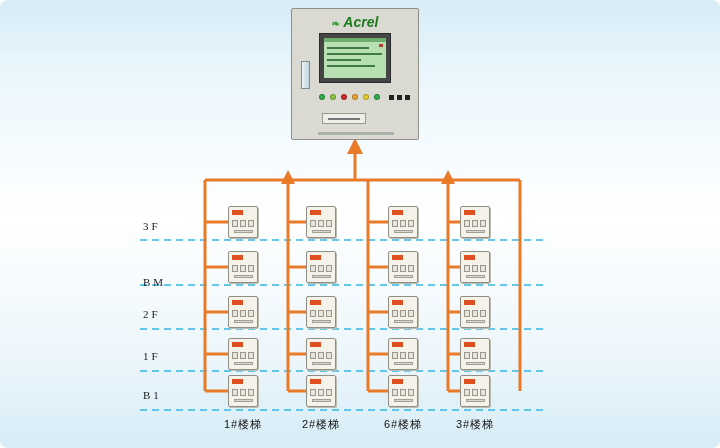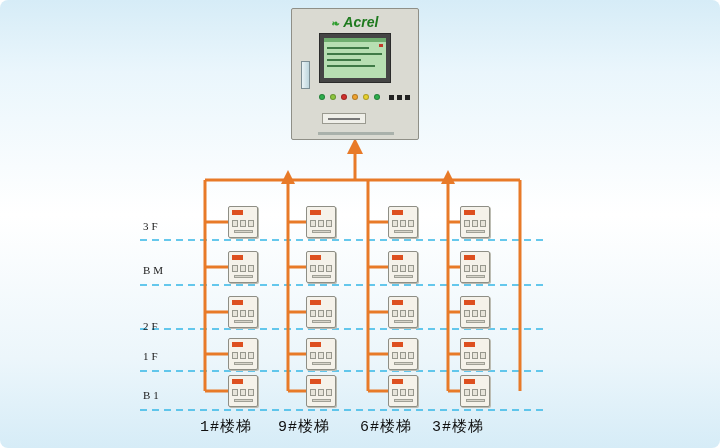--- a/index.html
+++ b/index.html
@@ -11,22 +11,22 @@
 
   
   .wires { position:absolute; left:0; top:0; z-index:1; }
 
   
   .floor-label { position:absolute; z-index:3; width:46px;
     font-family:"Liberation Serif", serif; font-size:11px; color:#1b1b1b;
     letter-spacing:3px; }
 
   
-  .stair-label { position:absolute; z-index:3; width:86px; 
-    font-family:Liberation Mono, monospace; font-size:15px; color:#101010;
+  .stair-label { position:absolute; z-index:3; width:86px; text-align:center;
+    font-family:Liberation Sans, sans-serif; font-size:11px; color:#101010;
     letter-spacing:1px; top:417px; }
 
   
   .device { position:absolute; z-index:2; width:30px; height:32px;
     background:#f5f2ea; border:1px solid #8e8e85; border-radius:2px;
     box-shadow:1px 1px 0 #bcbcb2; }
   .device .chip { position:absolute; left:3px; top:3px; width:11px; height:5px;
     background:#dd4f1f; }
   .device .keys { position:absolute; left:3px; top:13px; display:flex; gap:2px; }
   .device .keys i { display:block; width:6px; height:7px; background:#e7e4da;
@@ -117,22 +117,22 @@
       <i></i>
       <i></i>
     </div>
     <div class="printer">
       <i></i>
     </div>
     <div class="caption-bar"></div>
   </div>
 
   <div class="floor-label" style="left:143px;top:220px">3F</div>
-  <div class="floor-label" style="left:143px;top:264px">BM</div>
-  <div class="floor-label" style="left:143px;top:320px">2F</div>
+  <div class="floor-label" style="left:143px;top:276px">BM</div>
+  <div class="floor-label" style="left:143px;top:308px">2F</div>
   <div class="floor-label" style="left:143px;top:350px">1F</div>
   <div class="floor-label" style="left:143px;top:389px">B1</div>
 
   <div class="device" style="left:228px;top:206px">
       <span class="chip"></span>
       <span class="keys">
         <i></i>
         <i></i>
         <i></i>
       </span>
@@ -308,17 +308,17 @@
       <span class="chip"></span>
       <span class="keys">
         <i></i>
         <i></i>
         <i></i>
       </span>
       <span class="slot"></span>
     </div>
 
   <div class="stair-label" style="left:200px">1#楼梯</div>
-  <div class="stair-label" style="left:278px">9#楼梯</div>
+  <div class="stair-label" style="left:278px">2#楼梯</div>
   <div class="stair-label" style="left:360px">6#楼梯</div>
   <div class="stair-label" style="left:432px">3#楼梯</div>
 
 </div>
 
 </body></html>

